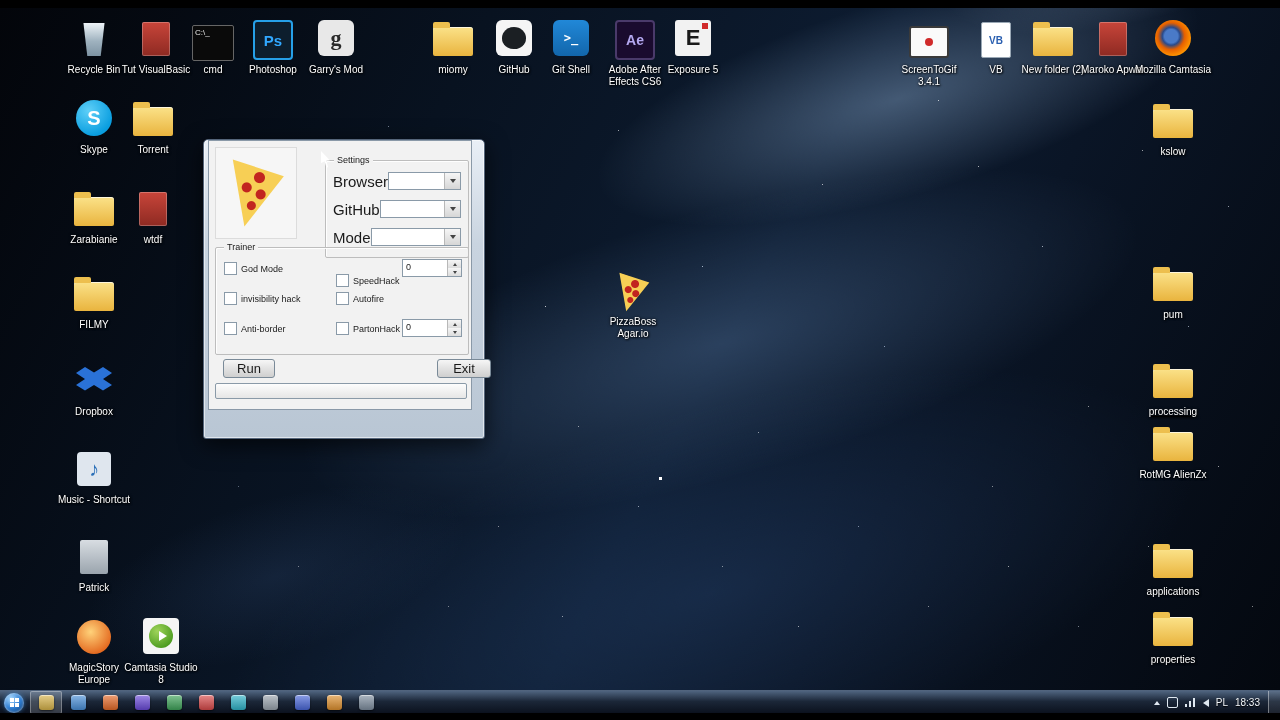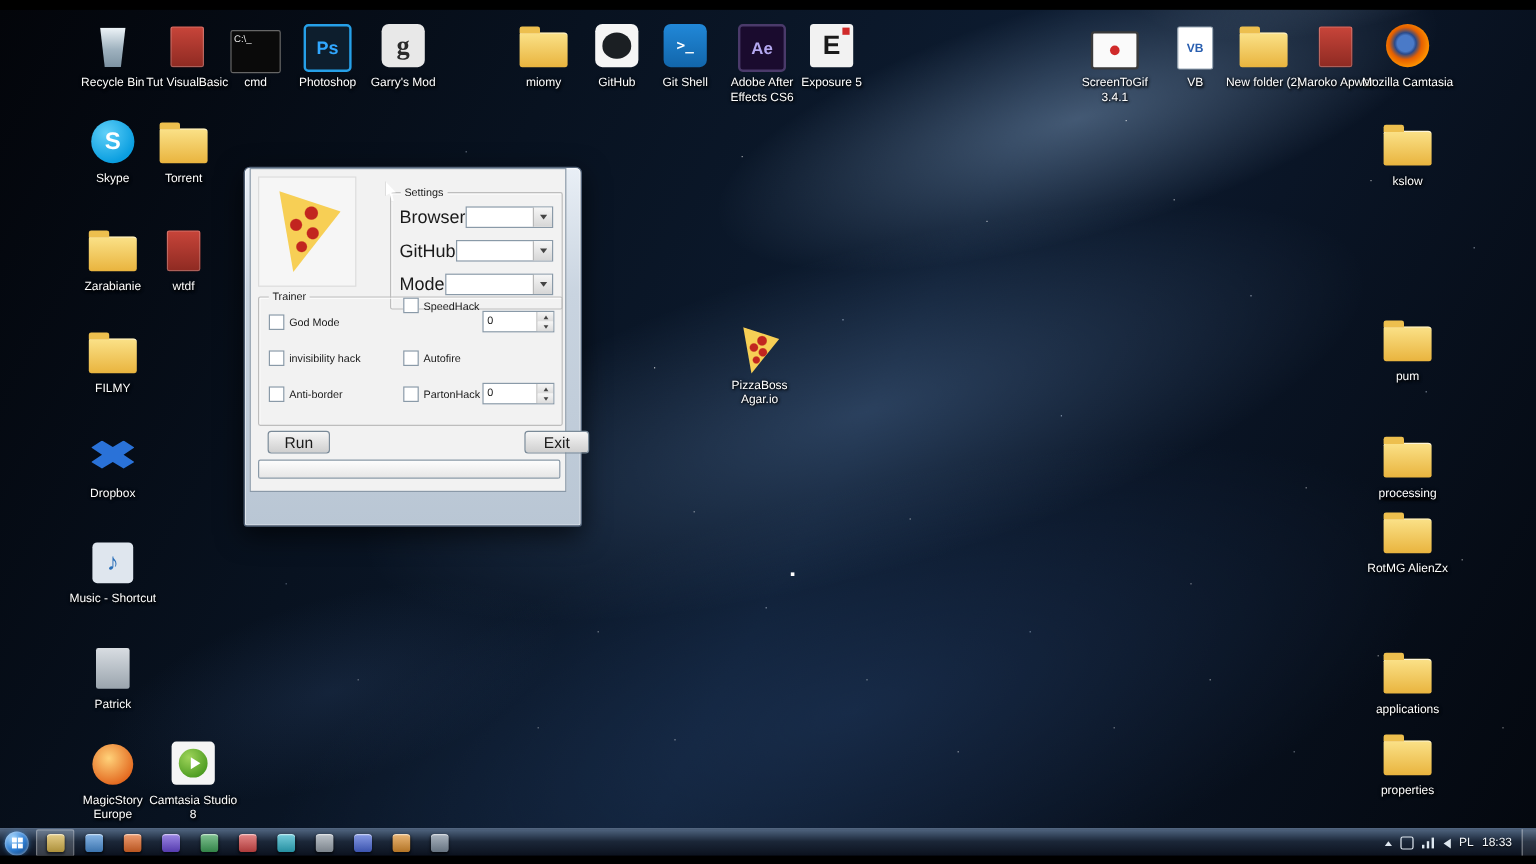--- a/index.html
+++ b/index.html
@@ -418,21 +418,21 @@
         </div>
       </div>
 
       <div class="grp grp-trainer">
         <span class="grp-lbl">Trainer</span>
 
         <div class="chk" style="left:8px;top:14px;">
           <span class="cbox"></span>
           <span class="clbl">God Mode</span>
         </div>
-        <div class="chk" style="left:120px;top:0;">
+        <div class="chk" style="left:120px;top:26px;">
           <span class="cbox"></span>
           <span class="clbl">SpeedHack</span>
         </div>
         <div class="spin" style="left:186px;top:11px;">
           <span class="sval">0</span>
           <div class="sbtns">
             <div class="su"></div>
             <div class="sd"></div>
           </div>
         </div>

